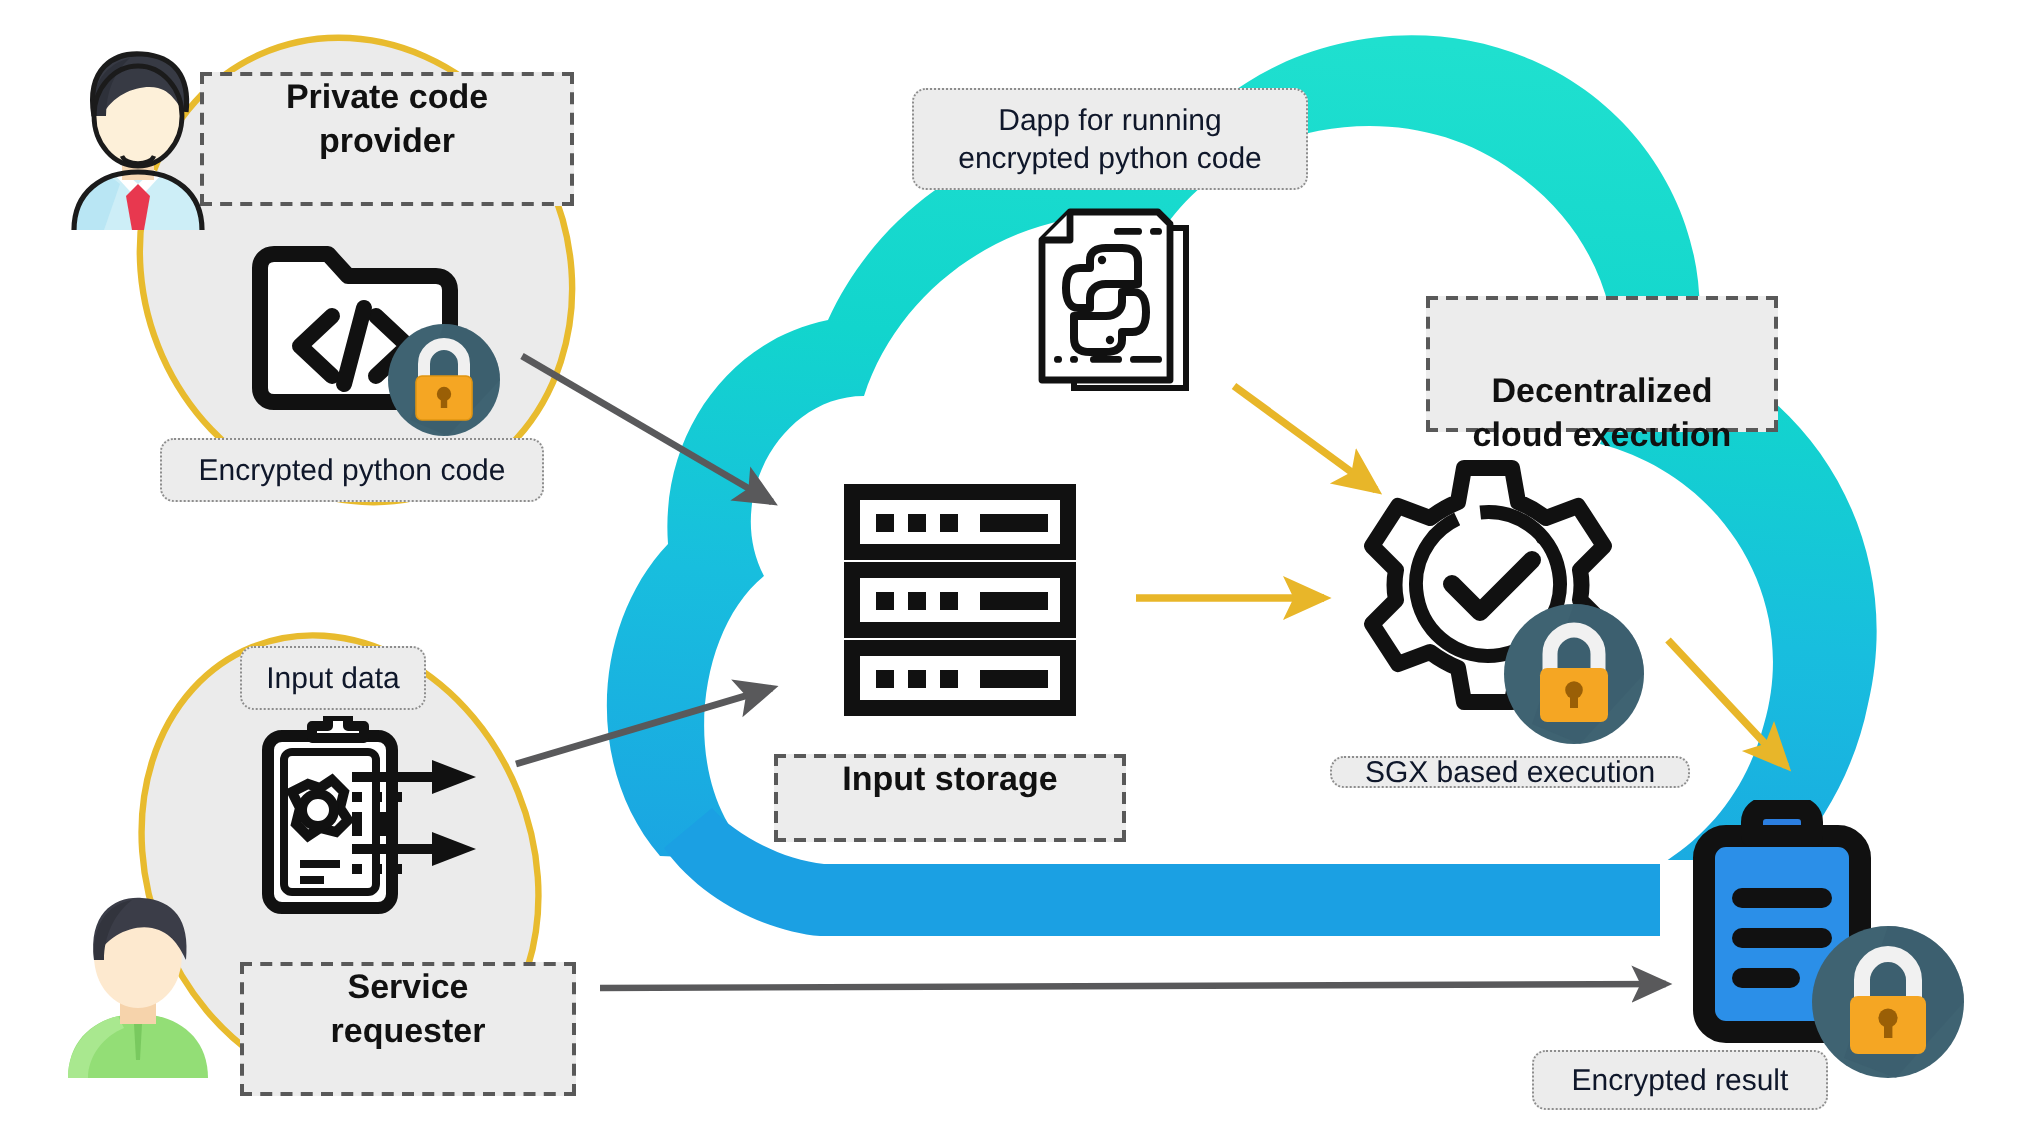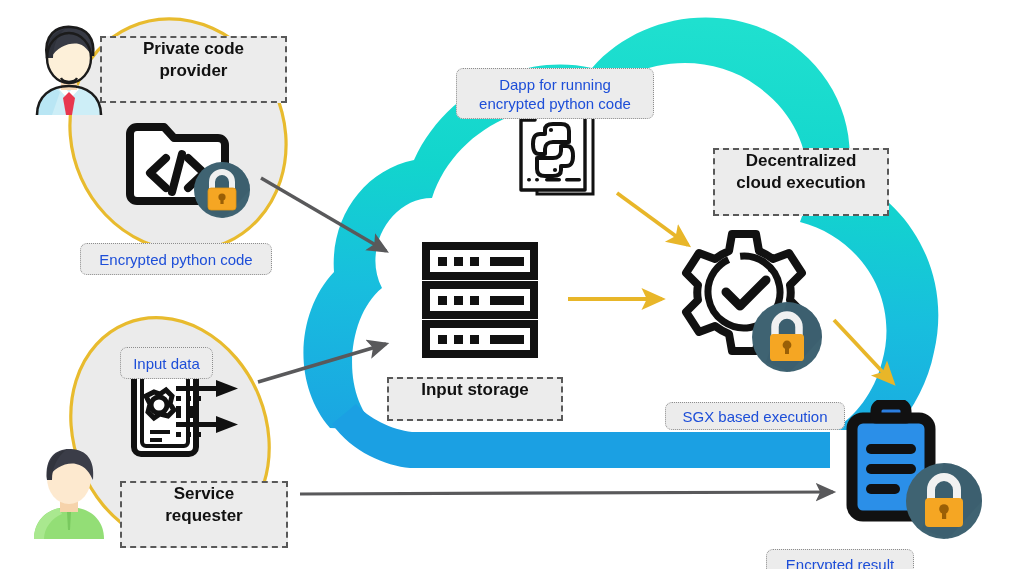--- a/index.html
+++ b/index.html
@@ -35,31 +35,30 @@
     box-sizing: border-box;
     z-index: 40;
   }
 
   
   .label-soft {
     position: absolute;
     background: #ececec;
     border: 1px dotted #8d8d8d;
     border-radius: 7px;
-    color: #1d4ed8;
+    color: #0f172a;
     font-weight: normal;
     font-size: 15px;
     line-height: 19px;
     text-align: center;
     display: flex;
     align-items: center;
     justify-content: center;
     box-sizing: border-box;
     z-index: 40;
-    margin-top: 24px;
   }
 
   
   .group-ellipse { z-index: 5; }
 
   
   .layer {
     position: absolute;
     left: 0; top: 0;
     width: 1015px;
@@ -334,29 +333,29 @@
   <div class="label-soft" style="left:80px; top:219px; width:192px; height:32px;">
     <span style="white-space:pre-line;">Encrypted python code</span>
   </div>
 
   <div class="label-soft" style="left:456px; top:44px; width:198px; height:51px;">
     <span style="white-space:pre-line;">Dapp for running
 encrypted python code</span>
   </div>
 
   <div class="label-bold" style="left:713px; top:148px; width:176px; height:68px;">
-    <span style="white-space:pre-line;">Decentralized
+    <span style="white-space:pre-line;margin-top:35px;">Decentralized
 cloud execution</span>
   </div>
 
   <div class="label-bold" style="left:387px; top:377px; width:176px; height:44px;">
     <span style="white-space:pre-line;">Input storage</span>
   </div>
 
-  <div class="label-soft" style="left:665px; top:378px; width:180px; height:28px;">
+  <div class="label-soft" style="left:665px; top:378px; width:180px; height:16px;">
     <span style="white-space:pre-line;">SGX based execution</span>
   </div>
 
   <div class="label-soft" style="left:120px; top:323px; width:93px; height:32px;">
     <span style="white-space:pre-line;">Input data</span>
   </div>
 
   <div class="label-bold" style="left:120px; top:481px; width:168px; height:67px;">
     <span style="white-space:pre-line;">Service
 requester</span>

